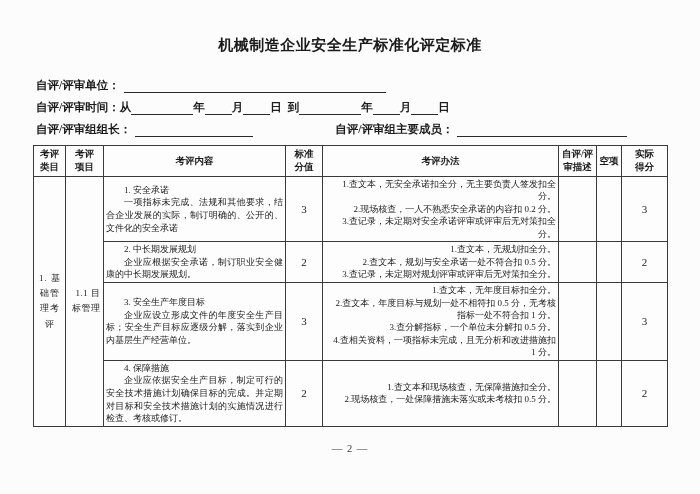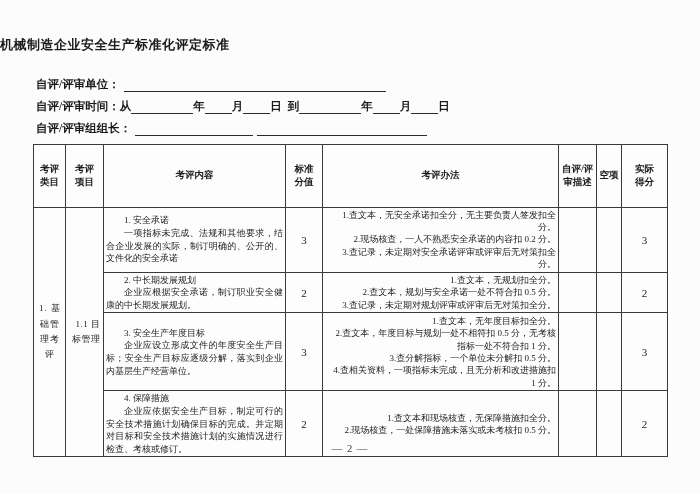--- a/index.html
+++ b/index.html
@@ -7,22 +7,22 @@
     width:700px;height:494px;
     background:#f7f7f7;
     font-family:"Liberation Serif","DejaVu Serif",serif;
     color:#1b1b1b;
     -webkit-font-smoothing:antialiased;
   }
   .page{
     position:relative;width:700px;height:494px;background:#fcfcfc;overflow:hidden;
   }
   .doc-title{
-    padding-top:36px;text-align:left;
-    font-size:13px;font-weight:bold;letter-spacing:.5px;
+    padding-top:36px;text-align:center;
+    font-size:15px;font-weight:bold;letter-spacing:.5px;
   }
   .form-block{margin:24px 34px 4px 36px;font-size:11.5px;font-weight:bold;}
   .form-line{display:flex;align-items:flex-end;margin-bottom:8px;white-space:nowrap;line-height:1.2;}
   .blank{display:inline-block;border-bottom:1px solid #2a2a2a;height:13px;vertical-align:bottom;}
   .b-unit{width:262px;margin-left:4px;}
   .b-from{width:62px;}
   .b-mon{width:27px;}
   .b-day{width:27px;}
   .b-leader{width:118px;margin-left:4px;}
   .b-members{width:170px;margin-left:4px;}
@@ -36,21 +36,21 @@
     background:#fdfdfd;
   }
   table.eval th,table.eval td{
     border:1px solid #3a3a3a;padding:1px 2px;vertical-align:middle;
     overflow:hidden;
   }
   table.eval th{
     font-size:9.5px;font-weight:bold;text-align:center;line-height:1.35;
     height:26px;padding:2px 1px;
   }
-  .th-inner{margin:16px auto;word-break:break-all;}
+  .th-inner{margin:0 auto;word-break:break-all;}
   .w-2em{width:2.4em;}
   .w-35em{width:3.6em;}
   td.cat-cell,td.proj-cell{text-align:center;font-size:9px;}
   .vwrap{width:28px;margin:15px auto;word-break:break-all;letter-spacing:1px;line-height:1.7;text-align:center;}
   .vwrap2{width:32px;margin:0 auto;word-break:break-all;letter-spacing:.5px;line-height:1.7;text-align:right;}
   td.content-cell{font-size:9px;line-height:1.4;padding:2px 4px;}
   td.content-cell .para{text-indent:2em;text-align:justify;}
   td.method-cell{font-size:9px;line-height:1.38;padding:2px 3px;}
   td.method-cell .method{text-indent:.35em;text-align:right;word-break:break-all;}
   td.score-cell{font-size:11px;text-align:center;}
@@ -85,20 +85,21 @@
       <span class="blank b-from"></span>
       <span>年</span>
       <span class="blank b-mon"></span>
       <span>月</span>
       <span class="blank b-day"></span>
       <span>日</span>
     </div>
     <div class="form-line">
       <span>自评/评审组组长：</span>
       <span class="blank b-leader"></span>
+      <span class="members-label">自评/评审组主要成员：</span>
       <span class="blank b-members"></span>
     </div>
   </div>
 
 
   <table class="eval">
     <colgroup>
       <col style="width:32px">
         <col style="width:38px">
         <col style="width:182px">

